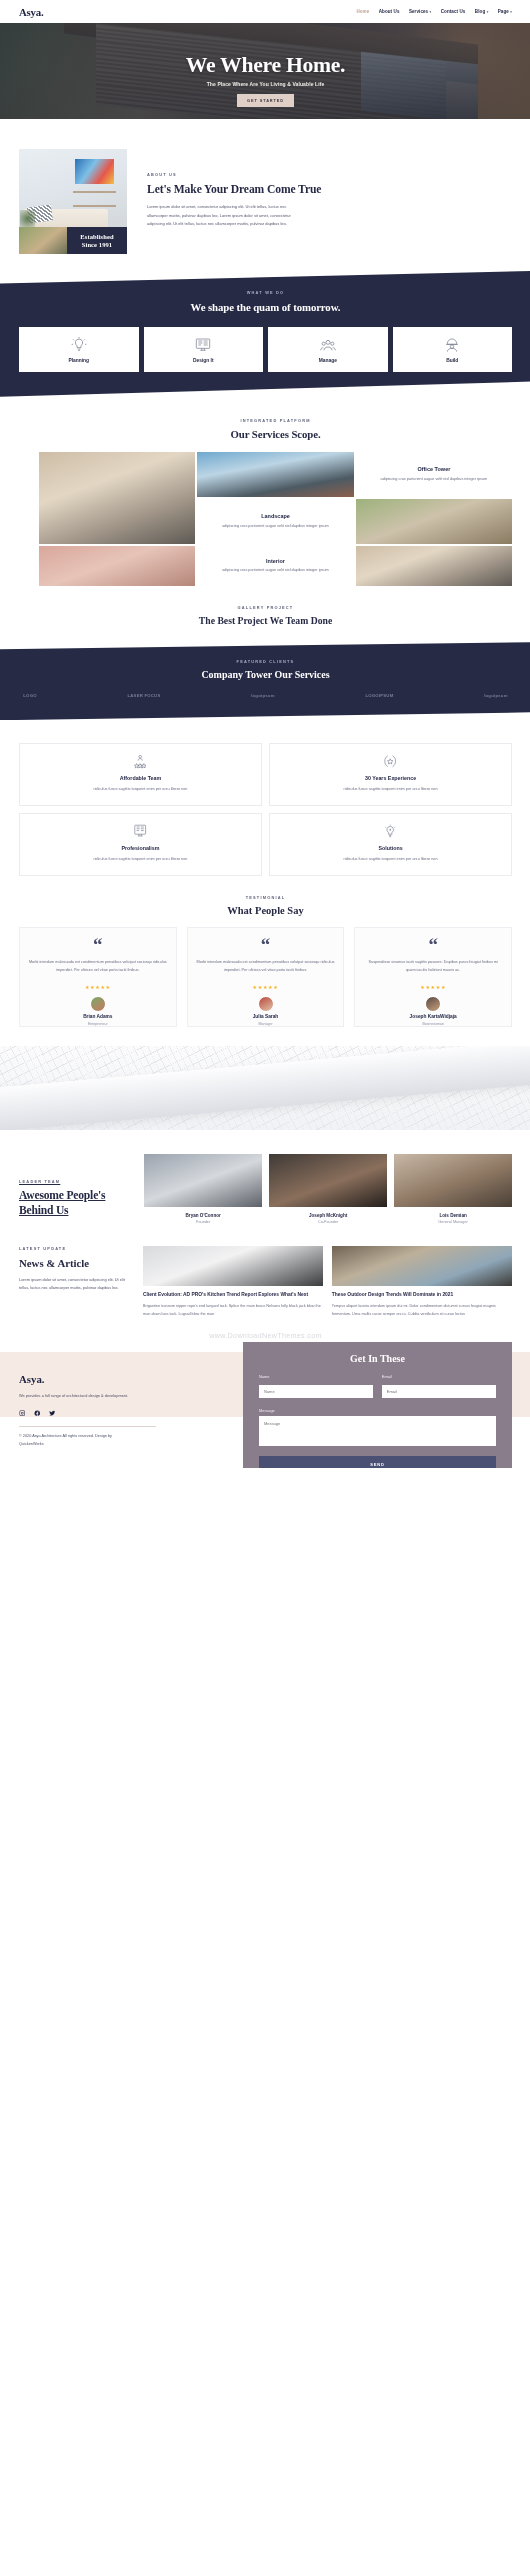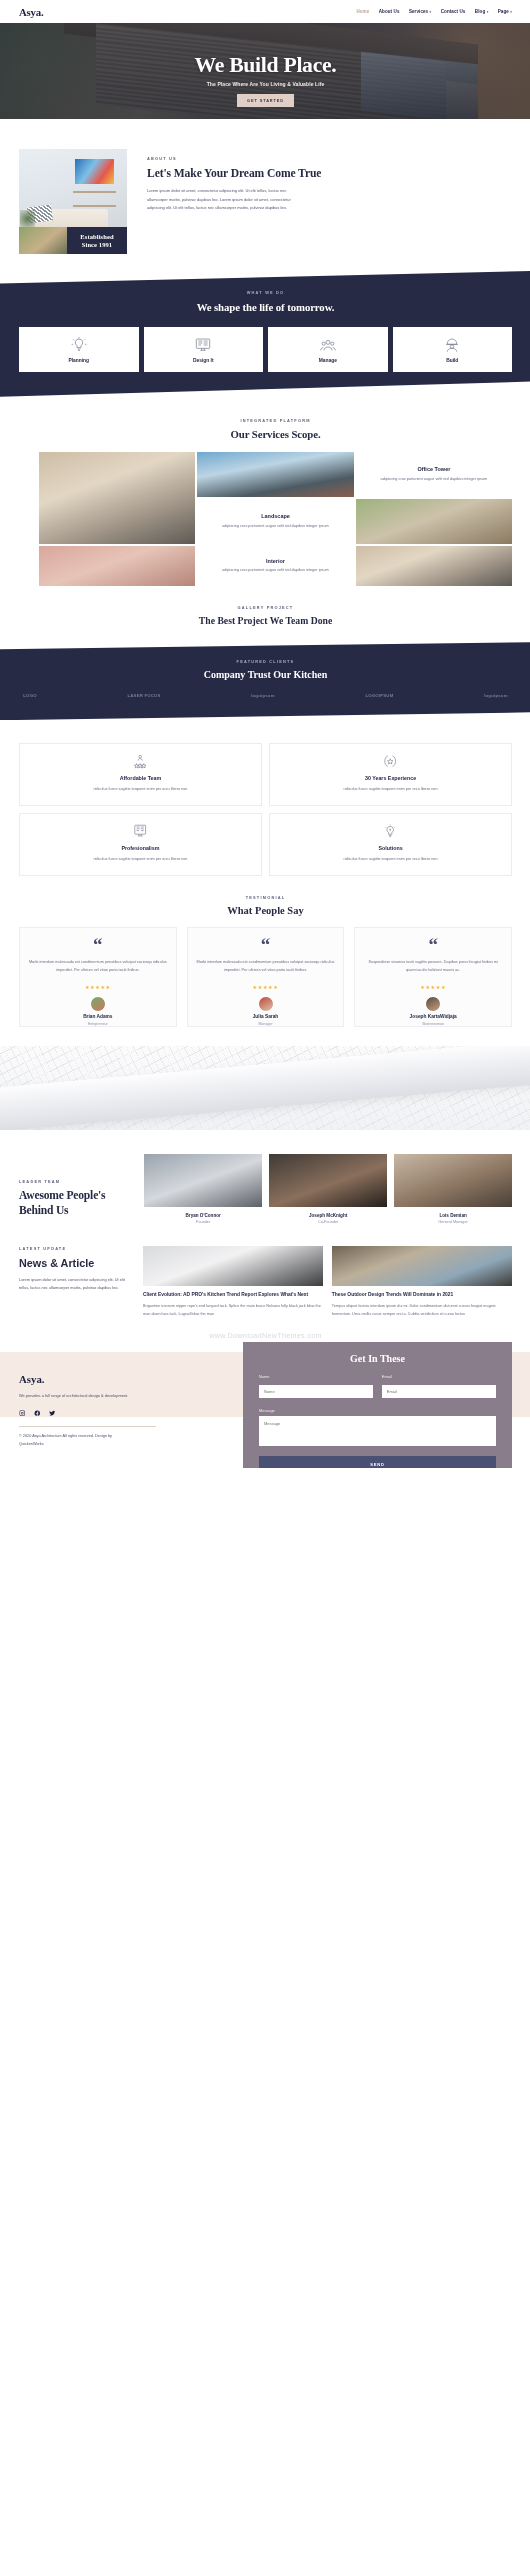--- a/index.html
+++ b/index.html
@@ -64,21 +64,21 @@
     color:#fff; letter-spacing:-0.3px; line-height:1; text-shadow:0 0.7px 3.6px rgba(0,0,0,.35);
   }
   .hero p { margin-top:5px; font-size:5px; font-weight:700; color:#f2eeec; letter-spacing:0.1px; }
   .btn-started {
     margin-top:6.5px; background:#e0cfc6; color:#3b3540; border:none;
     font-size:3.9px; font-weight:700; letter-spacing:0.9px;
     padding:4.3px 10px; cursor:pointer;
   }
 
   
-  .about { display:flex; padding:30px 19px 0; gap:0; position:relative; }
+  .about { display:flex; padding:30px 19px 0; gap:0; position:relative;align-items:center; }
   .about-imgs { width:108px; position:relative; }
   .about-main {
     width:108px; height:96px;
     background:linear-gradient(165deg,#e9eef3 0%,#dfe5ea 42%,#cfd3d6 100%);
     position:relative; overflow:hidden;
   }
   .am-art {
     position:absolute; left:52%; top:10%; width:36%; height:26%;
     background:linear-gradient(125deg,#2a6fb5,#7dc0e8 40%,#e6574a 70%,#f0c244);
   }
@@ -233,38 +233,38 @@
   }
   .cta-card h2 { font-family:"Liberation Serif", serif; font-size:9.7px; font-weight:700; }
   .cta-card p { margin-top:5px; font-size:4px; font-weight:700; color:#53566c; }
   .btn-contact {
     margin-top:8px; background:#262a45; color:#fff; border:none;
     font-size:3.9px; font-weight:700; letter-spacing:0.9px; padding:5px 12.3px; cursor:pointer;
   }
 
   
   .team { display:flex; padding:24.5px 19px 0; gap:17.3px; }
-  .team-left { width:108px; padding-top:24.5px; }
+  .team-left { width:108px; padding-top:24.5px;text-decoration:underline; }
   .team-left h2 {
     font-family:"Liberation Serif", serif; font-size:11.6px; font-weight:700;
     line-height:1.22; margin-top:5.8px; letter-spacing:-0.2px;
   }
   .team-grid { flex:1; display:grid; grid-template-columns:repeat(3,1fr); gap:7.2px; }
   .member { text-align:center; }
   .m-photo { width:100%; height:53px; }
   .m1 { background:linear-gradient(160deg,#9aa3ae 0%,#d5d8dc 50%,#5c6168 100%); }
   .m2 { background:linear-gradient(160deg,#3f3a36 0%,#8a6f5c 55%,#241f1c 100%); }
   .m3 { background:linear-gradient(160deg,#c8b8a6 0%,#8d7763 55%,#4a3f36 100%); }
   .m-name { margin-top:5.8px; font-size:4.6px; font-weight:700; color:#1d2140; }
   .m-role { margin-top:2.2px; font-size:3.8px; color:#8d90a3; }
 
   
   .news { display:flex; padding:21.7px 19px 0; gap:16px; }
   .news-left { width:108px; }
-  .news-left h2 { font-family:Liberation Sans, sans-serif; font-size:10.8px; font-weight:700; margin-top:5.8px; }
+  .news-left h2 { font-family:Liberation Serif, serif; font-size:10.8px; font-weight:700; margin-top:5.8px; }
   .news-left p { margin-top:7.2px; font-size:3.9px; line-height:2.15; color:#53566c; }
   .news-grid { flex:1; display:grid; grid-template-columns:1fr 1fr; gap:8.7px; }
   .post-img { width:100%; height:40px; }
   .p1 { background:linear-gradient(160deg,#d9dadd 0%,#f2f2f3 40%,#3b3c3e 100%); }
   .p2 { background:linear-gradient(160deg,#6f6354 0%,#bdb09a 35%,#8fa7b8 70%,#3b3a36 100%); }
   .post h3 { margin-top:5.8px; font-size:4.9px; font-weight:700; line-height:1.35; color:#1d2140; }
   .post p { margin-top:5px; font-size:3.8px; line-height:1.95; color:#6a6d82; }
   .watermark {
     text-align:center; margin-top:13px; font-size:7.2px; color:#d9dade;
     letter-spacing:0.3px; padding-bottom:8.7px;
@@ -334,21 +334,21 @@
 </div>
 
 <section class="hero">
   <div class="hero-photo">
     <div class="hero-roof"></div>
     <div class="hero-wall"></div>
     <div class="hero-win"></div>
   </div>
   <div class="hero-overlay"></div>
   <div class="hero-inner">
-    <h1>We Build Place.</h1>
+    <h1>We Where Home.</h1>
     <p>The Place Where Are You Living &amp; Valuable Life</p>
     <button class="btn-started">GET STARTED</button>
   </div>
 </section>
 
 <section class="about">
   <div class="about-imgs">
     <div class="about-main">
       <div class="am-art"></div>
       <div class="am-shelf"></div>
@@ -368,21 +368,21 @@
   </div>
   <div class="about-text">
     <div class="eyebrow">ABOUT US</div>
     <h2>Let's Make Your Dream Come True</h2>
     <p>Lorem ipsum dolor sit amet, consectetur adipiscing elit. Ut elit tellus, luctus nec ullamcorper mattis, pulvinar dapibus leo. Lorem ipsum dolor sit amet, consectetur adipiscing elit. Ut elit tellus, luctus nec ullamcorper mattis, pulvinar dapibus leo.</p>
   </div>
 </section>
 
 <section class="whatwedo">
   <div class="eyebrow">WHAT WE DO</div>
-  <h2>We shape the life of tomorrow.</h2>
+  <h2>We shape the quam of tomorrow.</h2>
   <div class="wwd-cards">
     <div class="wwd-card">
       <svg class="ic" viewBox="0 0 24 24" fill="none" stroke="currentColor" stroke-width="1">
         <path d="M12 3a5.5 5.5 0 00-3 10.1V16h6v-2.9A5.5 5.5 0 0012 3z"></path>
           <path d="M10 18h4M10.5 20h3"></path>
           <path d="M12 2V0M4.5 5L3 3.5M19.5 5L21 3.5M3 11H1M23 11h-2"></path>
       </svg>
       <span>Planning</span>
     </div>
     <div class="wwd-card">
@@ -439,21 +439,21 @@
   </div>
 </section>
 
 <section class="gallery">
   <div class="eyebrow">GALLERY PROJECT</div>
   <h2>The Best Project We Team Done</h2>
 </section>
 
 <section class="clients">
   <div class="eyebrow">FEATURED CLIENTS</div>
-  <h2>Company Trust Our Kitchen</h2>
+  <h2>Company Tower Our Services</h2>
   <div class="logos">
     <span>LOGO</span>
     <span>LASER FOCUS</span>
     <span>logoipsum</span>
     <span>LOGOIPSUM</span>
     <span>logoipsum</span>
   </div>
 </section>
 
 <section class="why">

